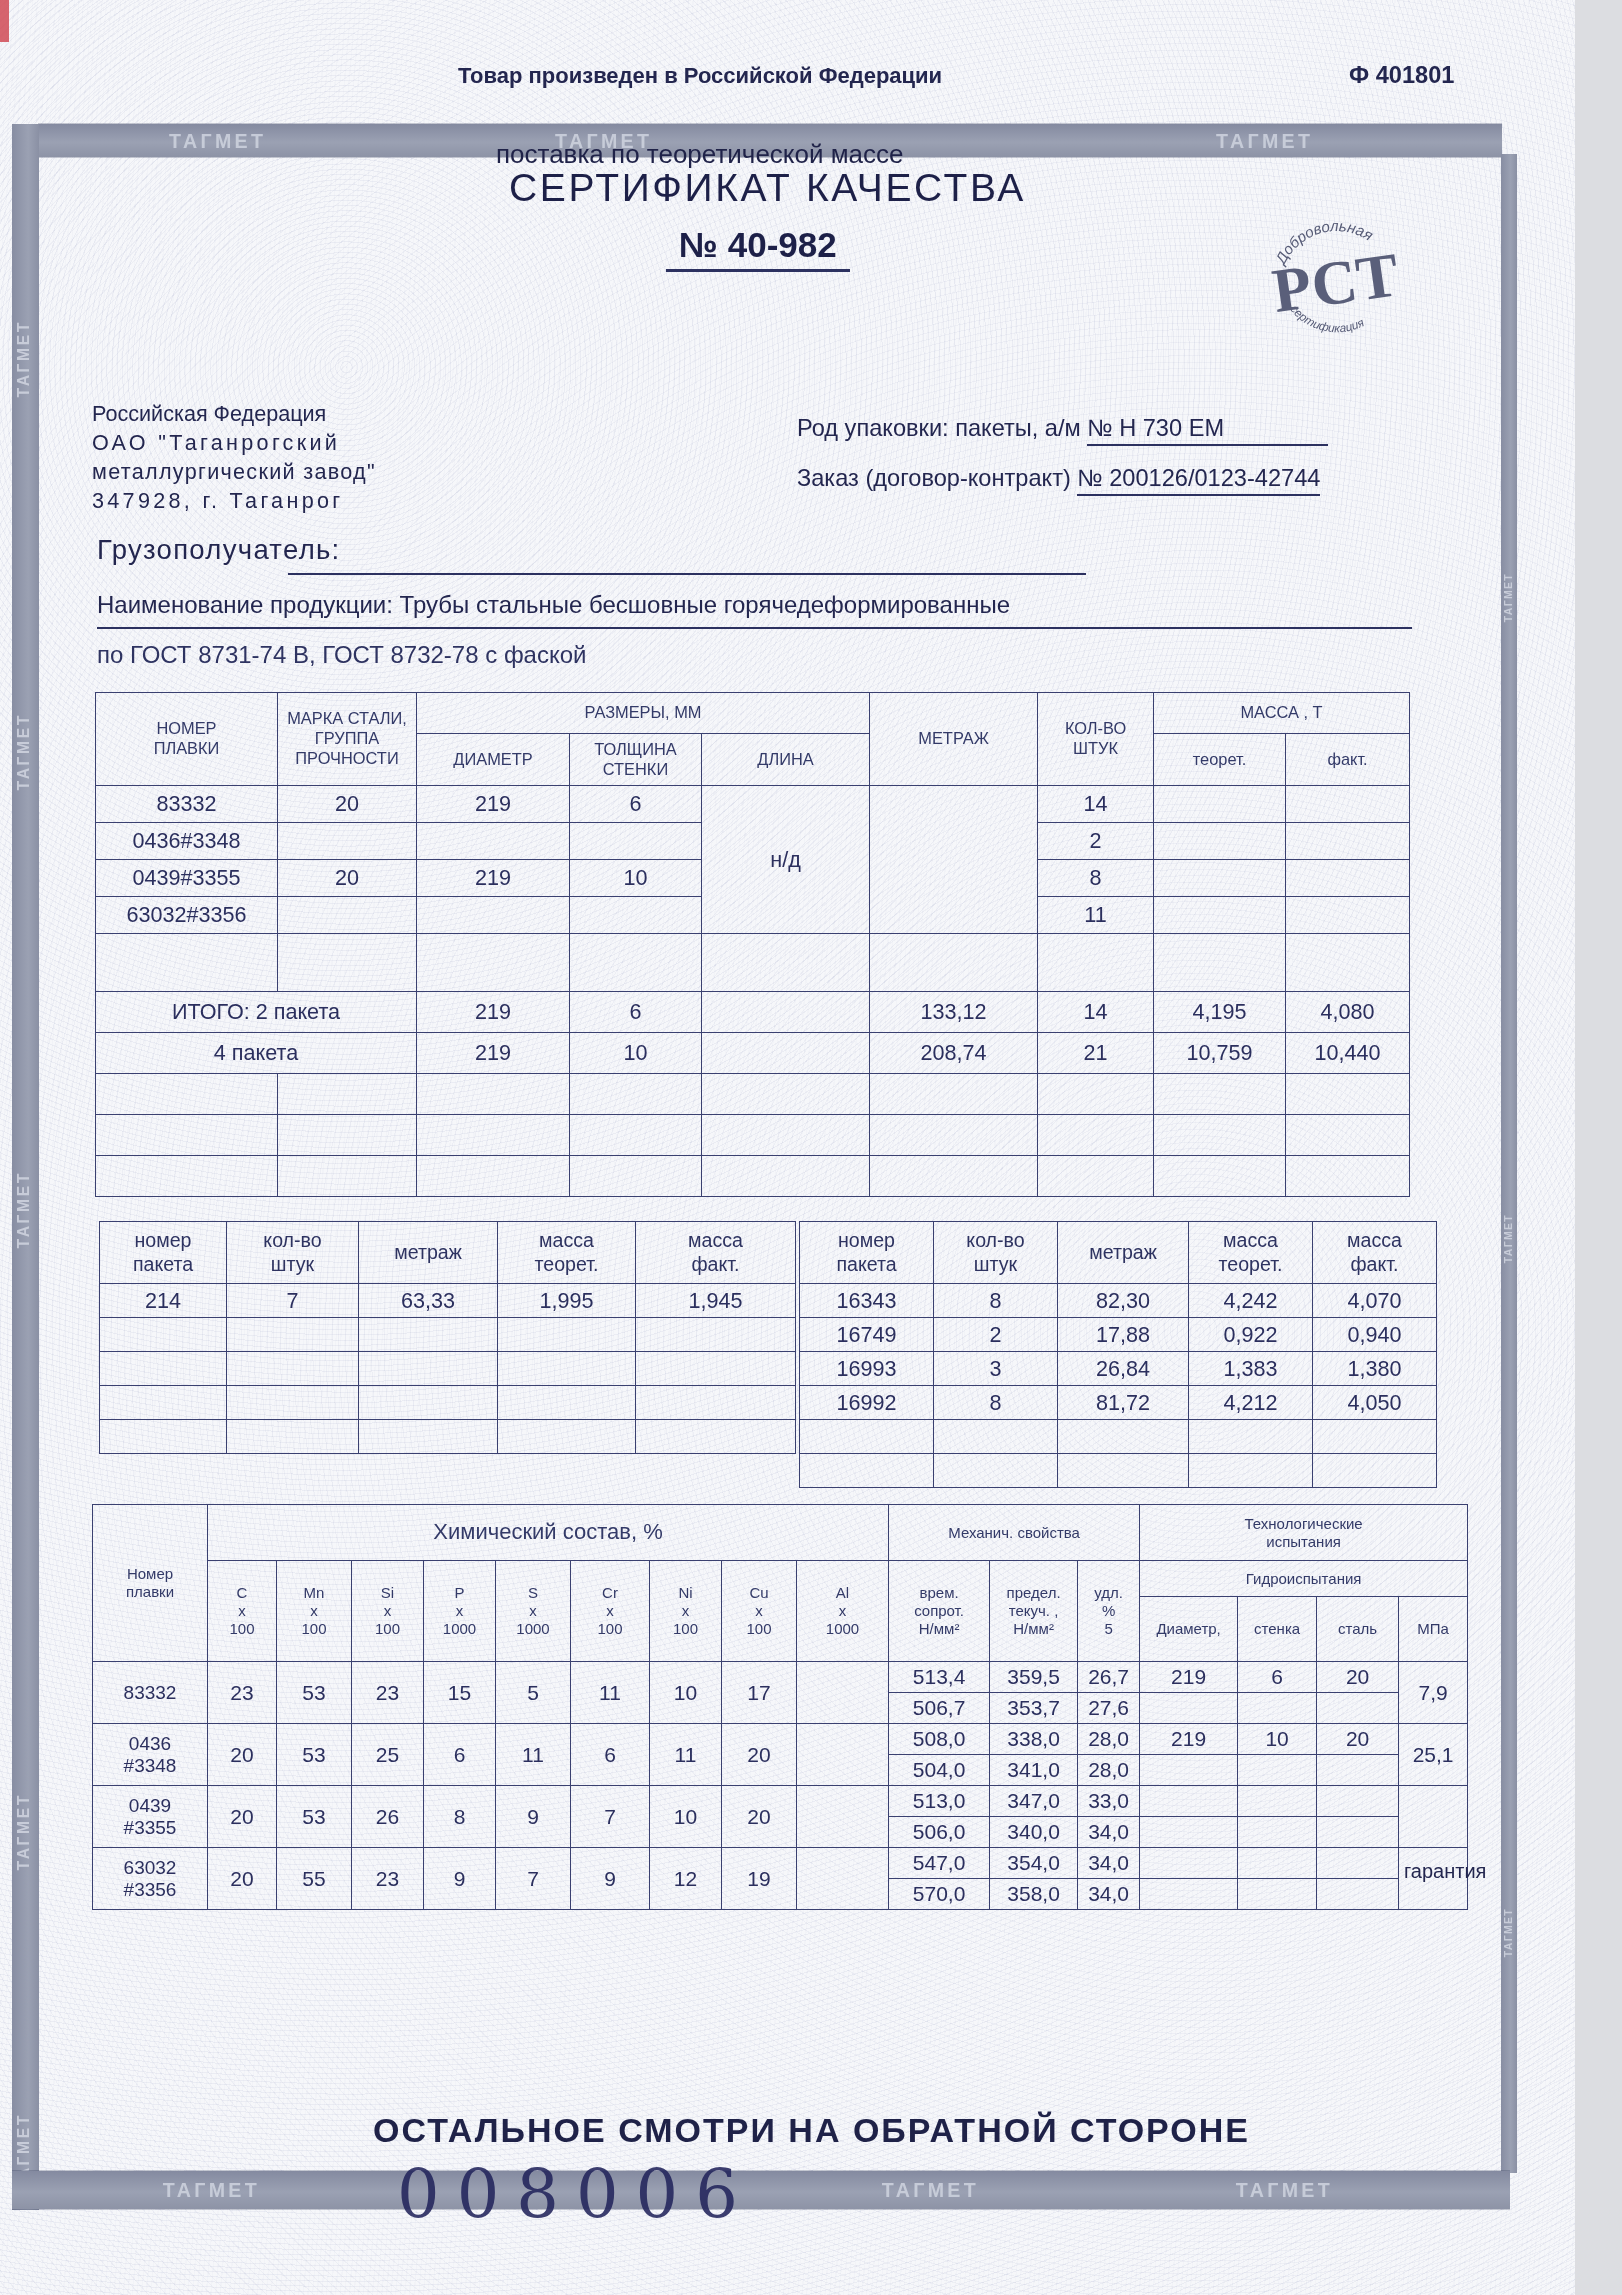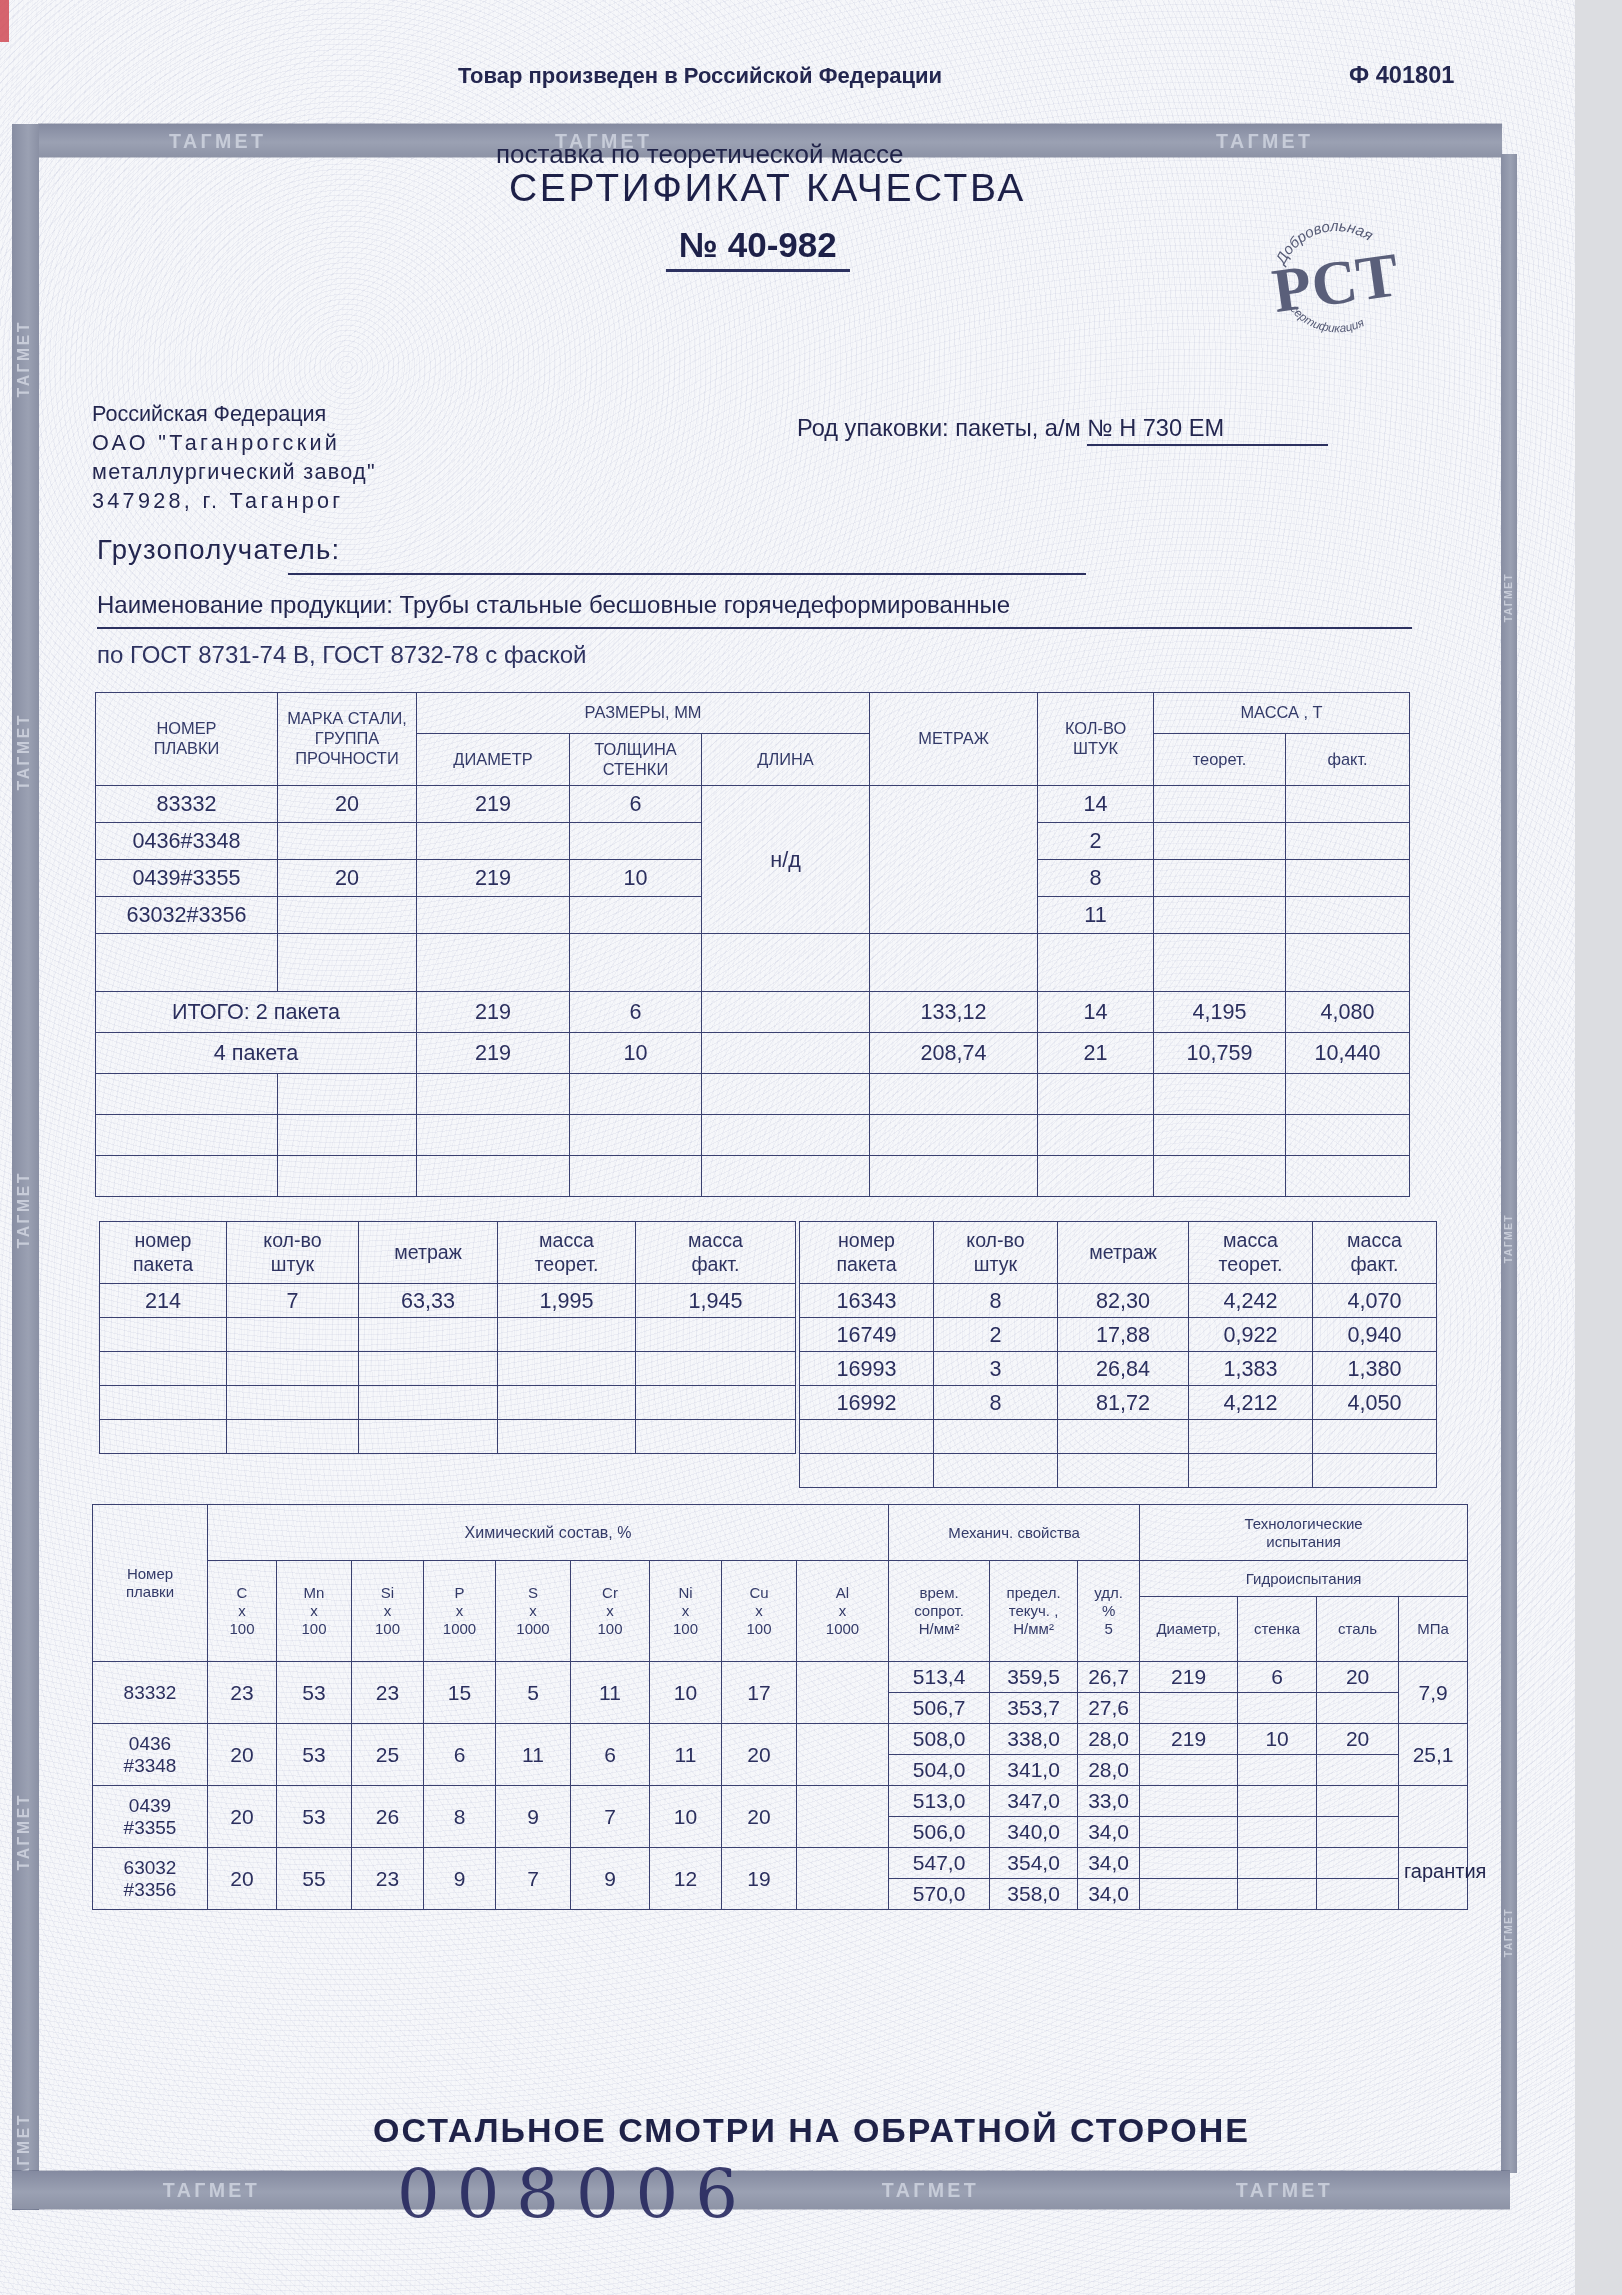--- a/index.html
+++ b/index.html
@@ -124,20 +124,23 @@
   <div class="abs mfr">
     <div>Российская  Федерация</div>
     <div class="ls">ОАО  "Таганрогский</div>
     <div class="ls2">металлургический завод"</div>
     <div class="ls">347928,  г.  Таганрог</div>
   </div>
 
   <div class="abs ship-line" style="top:415px;">
     <span class="lbl">Род упаковки: пакеты, а/м</span><span class="ul w370">№ Н 730 ЕМ</span>
   </div>
+  <div class="abs ship-line" style="top:465px;">
+    <span class="lbl">Заказ (договор-контракт)</span><span class="ul">№ 200126/0123-42744</span>
+  </div>
 
   <div class="abs consignee">Грузополучатель:</div>
   <div class="abs line" style="left:288px;top:573px;width:798px;"></div>
 
   <div class="abs product1">
     <span>Наименование продукции:</span>
     <span>Трубы стальные бесшовные горячедеформированные</span>
   </div>
   <div class="abs line" style="left:97px;top:627px;width:1315px;"></div>
   <div class="abs product2">по ГОСТ 8731-74 В, ГОСТ 8732-78 с фаской</div>
@@ -420,21 +423,21 @@
       <col style="width:62px">
         <col style="width:98px">
         <col style="width:79px">
         <col style="width:82px">
         <col style="width:69px">
     </colgroup>
     <tbody>
         <tr class="h85">
       <th rowspan="3">Номер
 плавки</th>
-      <th colspan="9" style="font-size:16px;">Химический состав, %</th>
+      <th colspan="9" style="font-size:22px;">Химический состав, %</th>
       <th colspan="3">Механич. свойства</th>
       <th colspan="4">Технологические
 испытания</th>
     </tr>
     <tr class="h55">
       <th rowspan="2">C
 х
 100</th>
       <th rowspan="2">Mn
 х

